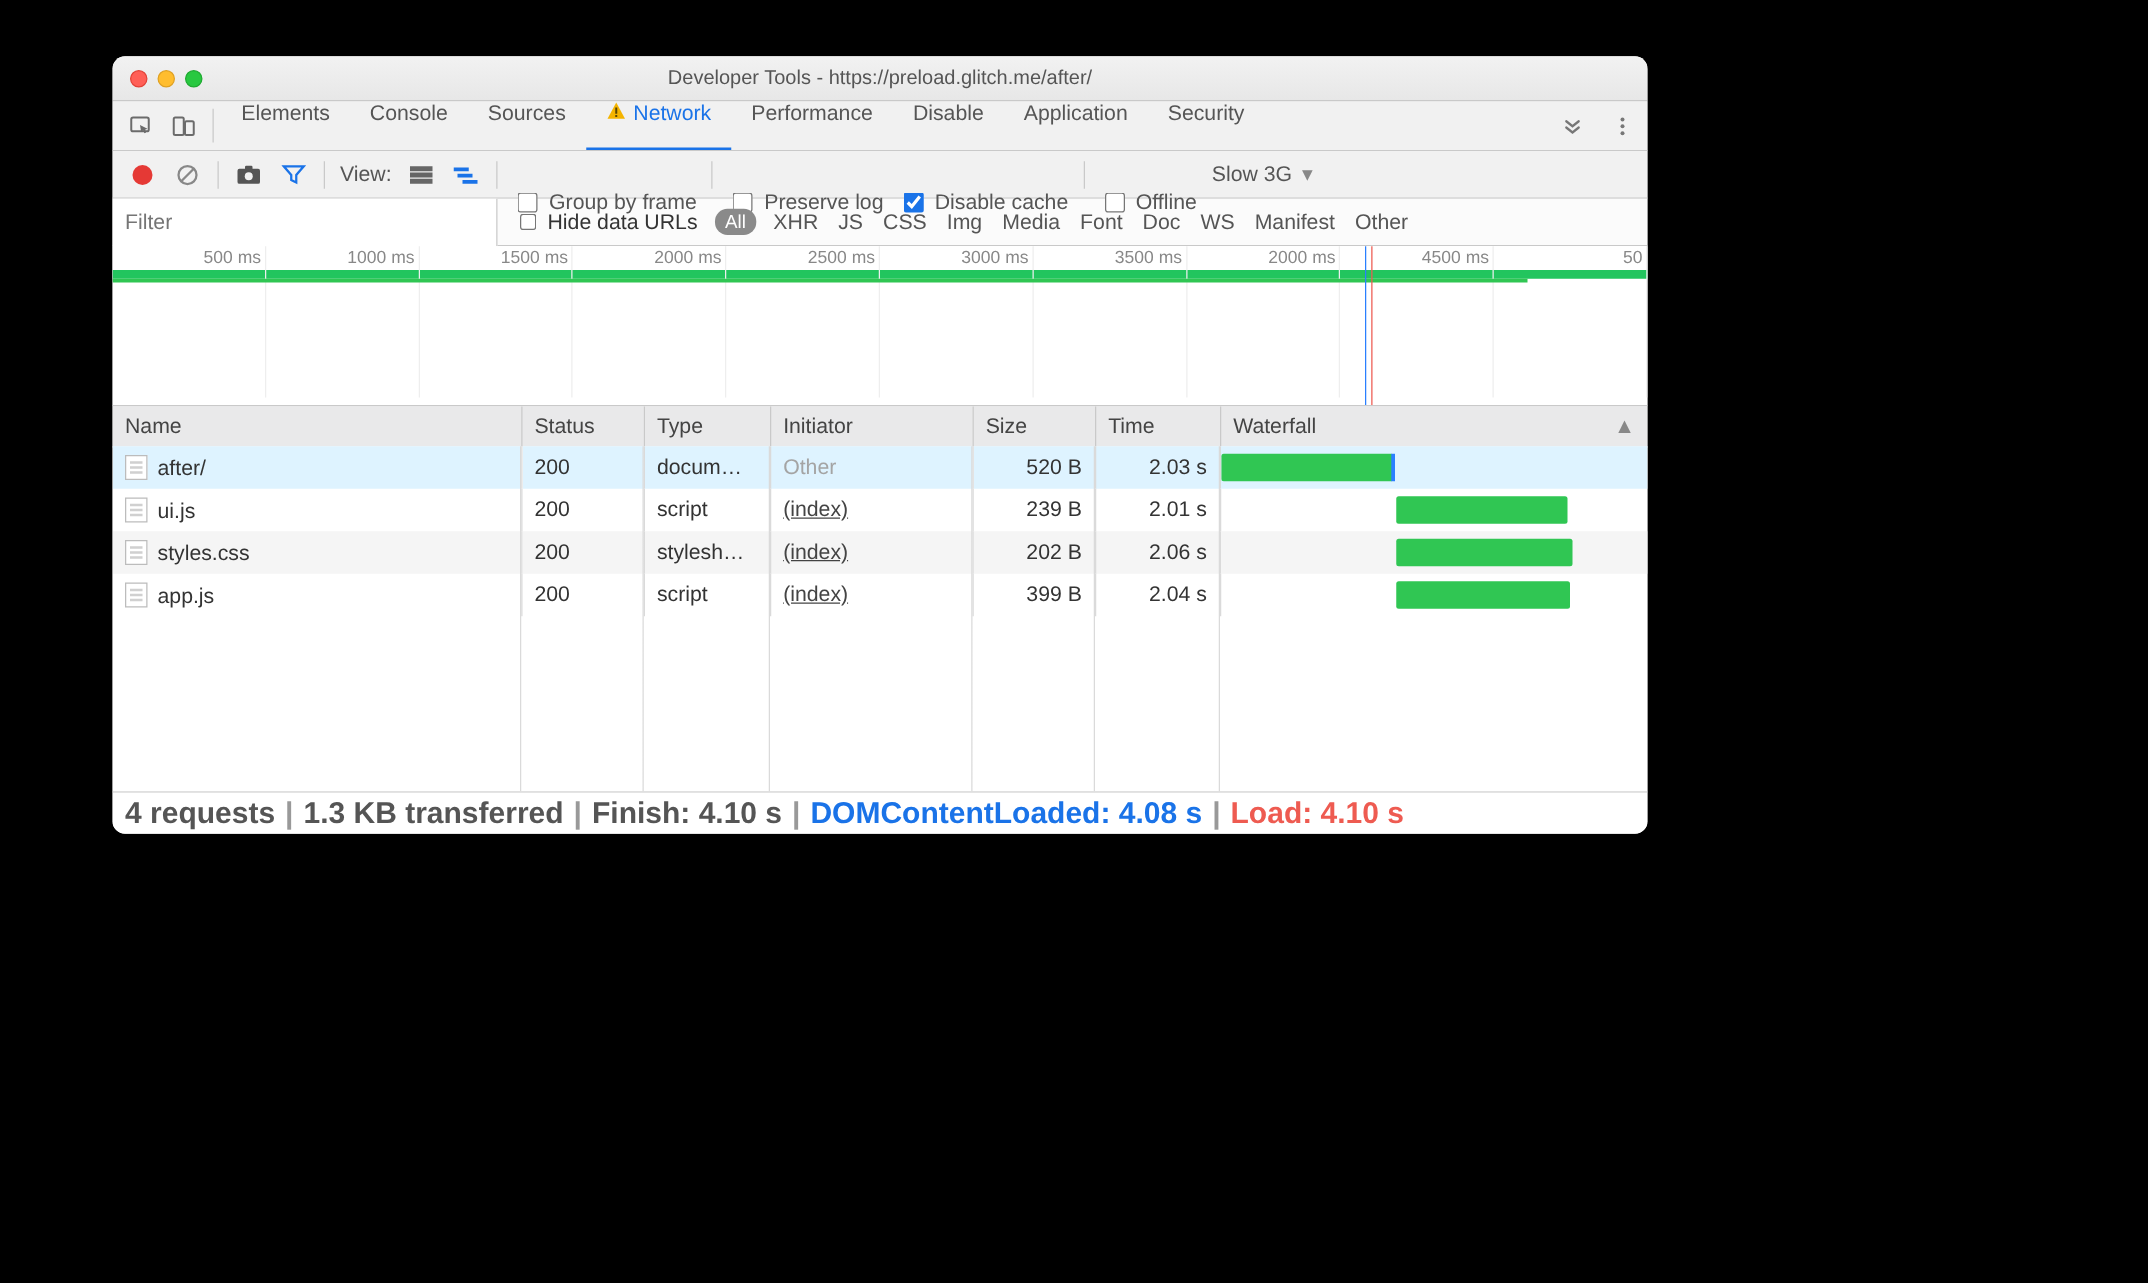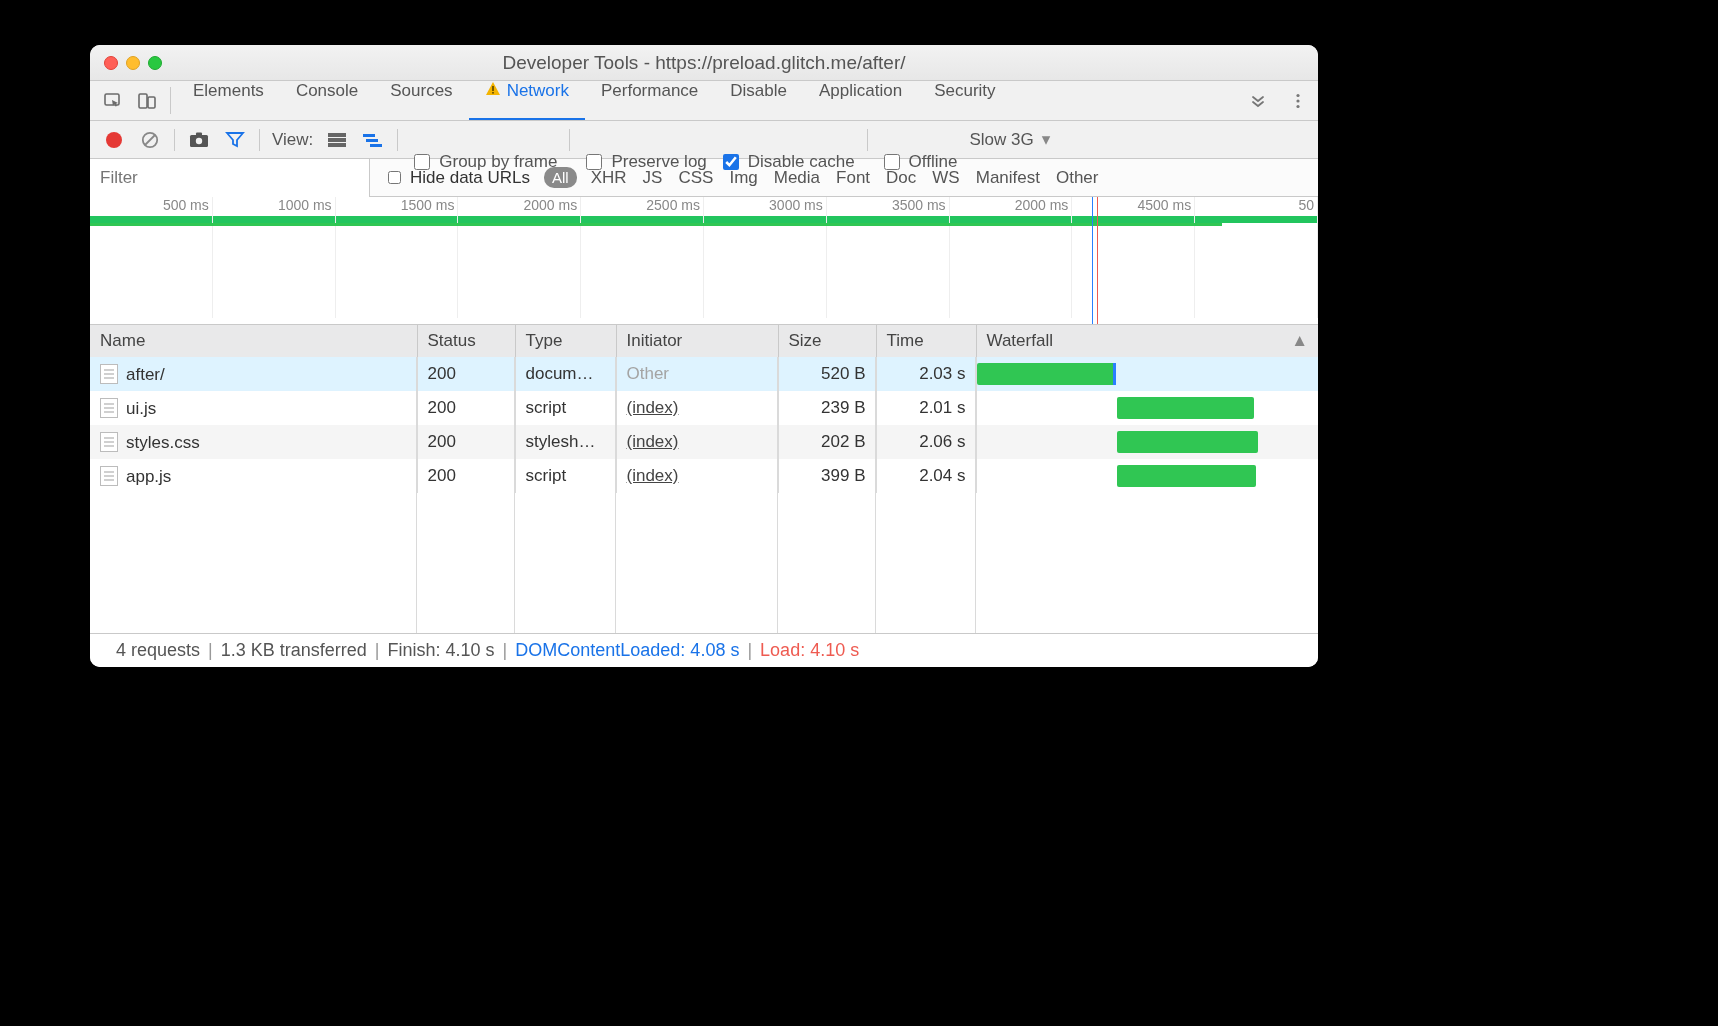--- a/index.html
+++ b/index.html
@@ -46,21 +46,21 @@
     display:flex;align-items:center;
     position:relative;
   }
   .traffic{display:flex;gap:8px;padding-left:14px;}
   .traffic span{width:14px;height:14px;border-radius:50%;}
   .traffic .red{background:#ff5f57;border:1px solid #e24238;}
   .traffic .yellow{background:#ffbd2e;border:1px solid #dfa123;}
   .traffic .green{background:#28c840;border:1px solid #1faa31;}
   .titlebar .title{
     position:absolute;left:0;right:0;text-align:center;
-    font-size:19px;color:#555;
+    font-size:16px;color:#555;
     pointer-events:none;
   }
   
   .tabstrip{
     height:40px;
     background:var(--bg-tab);
     border-bottom:1px solid var(--border);
     display:flex;align-items:stretch;
     padding-left:6px;
   }
@@ -102,21 +102,21 @@
   .toolbar .dropdown .caret{color:#888;}
   
   .filters{
     height:38px;
     background:#fbfbfb;
     border-bottom:1px solid var(--border);
     display:flex;align-items:center;
     gap:14px;padding:0 4px 0 0;
   }
   .filters .filter-input{
-    width:280px;height:38px;
+    width:308px;height:38px;
     background:#fff;
     border:none;border-right:1px solid var(--border);
     padding:0 10px;font-size:17px;color:#888;
     outline:none;
   }
   .filters .chk{display:flex;align-items:flex-start;gap:6px;cursor:pointer;}
   .filters .pill{
     font-size:15px;padding:2px 8px;border-radius:10px;
     background:#8a8a8a;color:#fff;cursor:pointer;
   }
@@ -180,22 +180,22 @@
       linear-gradient(var(--border-soft),var(--border-soft)) 885px 0 /1px 100% no-repeat;
     left:0;right:0;
   }
   .waterfall-cell{position:relative;padding:0 !important;}
   .wf-bar{position:absolute;top:6px;bottom:6px;background:var(--waterfall-green);border-radius:2px;}
   .wf-bluecap{position:absolute;top:6px;bottom:6px;width:3px;background:var(--accent-blue);}
   .sort-ind{float:right;color:#888;}
   
   .footer{
     height:34px;display:flex;align-items:center;gap:8px;
-    padding:0 26px;border-top:1px solid var(--border);
-    background:#fff;color:#555;font-size:18px;
+    padding:0 10px;border-top:1px solid var(--border);
+    background:#fff;color:#555;font-size:24px;font-weight:bold;
   }
   .footer .sep{color:#999;}
   .footer .dcl{color:var(--chrome-accent);}
   .footer .load{color:var(--accent-red);}
   
   svg{display:block;}
 </style>
 </head>
 <body>
 

